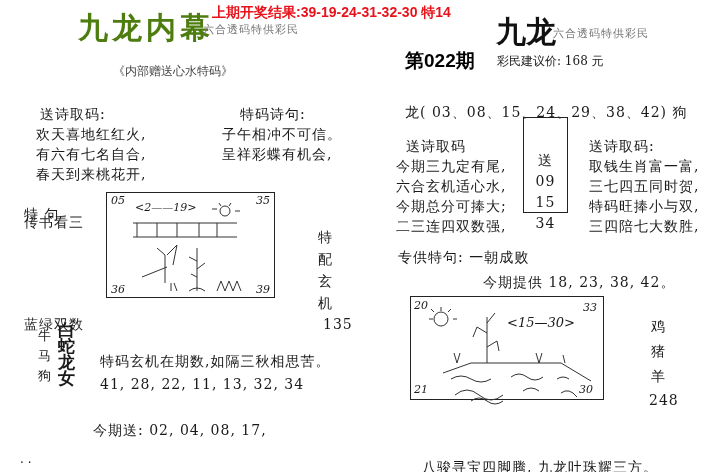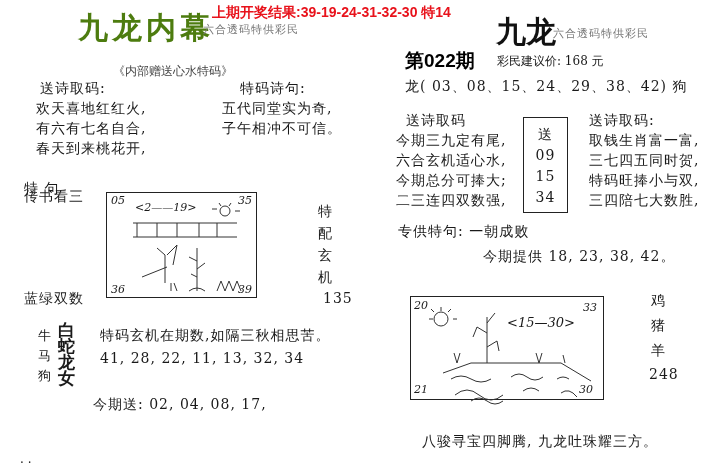--- a/index.html
+++ b/index.html
@@ -4,21 +4,21 @@
 <style>
   html, body { margin:0; padding:0; background:#ffffff; }
   body { width:720px; height:472px; position:relative; overflow:hidden;
          font-family:"DejaVu Serif","Liberation Serif",serif; color:#1a1a1a; }
   .abs { position:absolute; white-space:nowrap; }
   .title-l { font-size:30px; font-weight:bold; letter-spacing:4px; color:#4d7c0f; }
   .title-r { font-size:30px; font-weight:bold; color:#111; }
   .subtle { font-size:11px; color:#777; letter-spacing:1px; }
   .red-banner { font-family:"Liberation Sans","DejaVu Sans",sans-serif; font-size:14px; font-weight:bold; color:#e8121b; }
   .issue { font-family:"Liberation Sans","DejaVu Sans",sans-serif; font-size:19px; font-weight:bold; color:#000; }
-  .t14 { font-size:14px; letter-spacing:1px; }
+  .t14 { font-size:14px; letter-spacing:1px;margin-top:26px; }
   .t13 { font-size:13px; letter-spacing:1px; }
   .t12 { font-size:12px; }
   .box { position:absolute; border:1.5px solid #222; box-sizing:border-box; }
   .vtext { display:flex; flex-direction:column; align-items:center; }
   .line { line-height:20px; }
 </style>
 </head>
 <body>
 
 <div class="abs title-l" style="left:78px;top:8px;">九龙内幕</div>
@@ -32,29 +32,29 @@
 
 <div class="abs t14 line" style="left:36px;top:78px;">
   <div style="padding-left:4px;">送诗取码:</div>
   <div>欢天喜地红红火,</div>
   <div>有六有七名自合,</div>
   <div>春天到来桃花开,</div>
 </div>
 
 <div class="abs t14 line" style="left:222px;top:78px;">
   <div style="padding-left:18px;">特码诗句:</div>
-  <div>五代同堂实为奇,</div>
   <div>子午相冲不可信。</div>
+  <div>呈祥彩蝶有机会,</div>
 </div>
 
 <div class="abs t14" style="left:24px;top:180px;">特  句</div>
 <div class="abs t14" style="left:24px;top:188px;">传书看三</div>
 <div class="abs t14" style="left:24px;top:290px;">蓝绿双数</div>
 
-<div class="box" style="left:106px;top:192px;width:151px;height:106px;">
+<div class="box" style="left:106px;top:192px;width:169px;height:106px;">
   <span class="abs" style="left:4px;top:1px;font-size:11px;font-style:italic;">05</span>
   <span class="abs" style="right:4px;top:1px;font-size:11px;font-style:italic;margin-left:9px;">35</span>
   <span class="abs" style="left:4px;bottom:1px;font-size:11px;font-style:italic;">36</span>
   <span class="abs" style="right:4px;bottom:1px;font-size:11px;font-style:italic;">39</span>
   <span class="abs" style="left:28px;top:8px;font-size:11px;font-style:italic;">&lt;2——19&gt;</span>
   <svg class="abs" style="left:0;top:0;" width="170" height="104">
     <g fill="none" stroke="#333" stroke-width="1">
       <path d="M26 30 H130 M26 44 H130 M30 30 V44 M50 30 V44 M70 30 V44 M92 30 V44 M110 30 V44"></path>
       <circle cx="118" cy="18" r="5"></circle>
       <path d="M105 16 h5 M112 10 l2 3 M124 10 l-2 3 M128 18 h5"></path>

